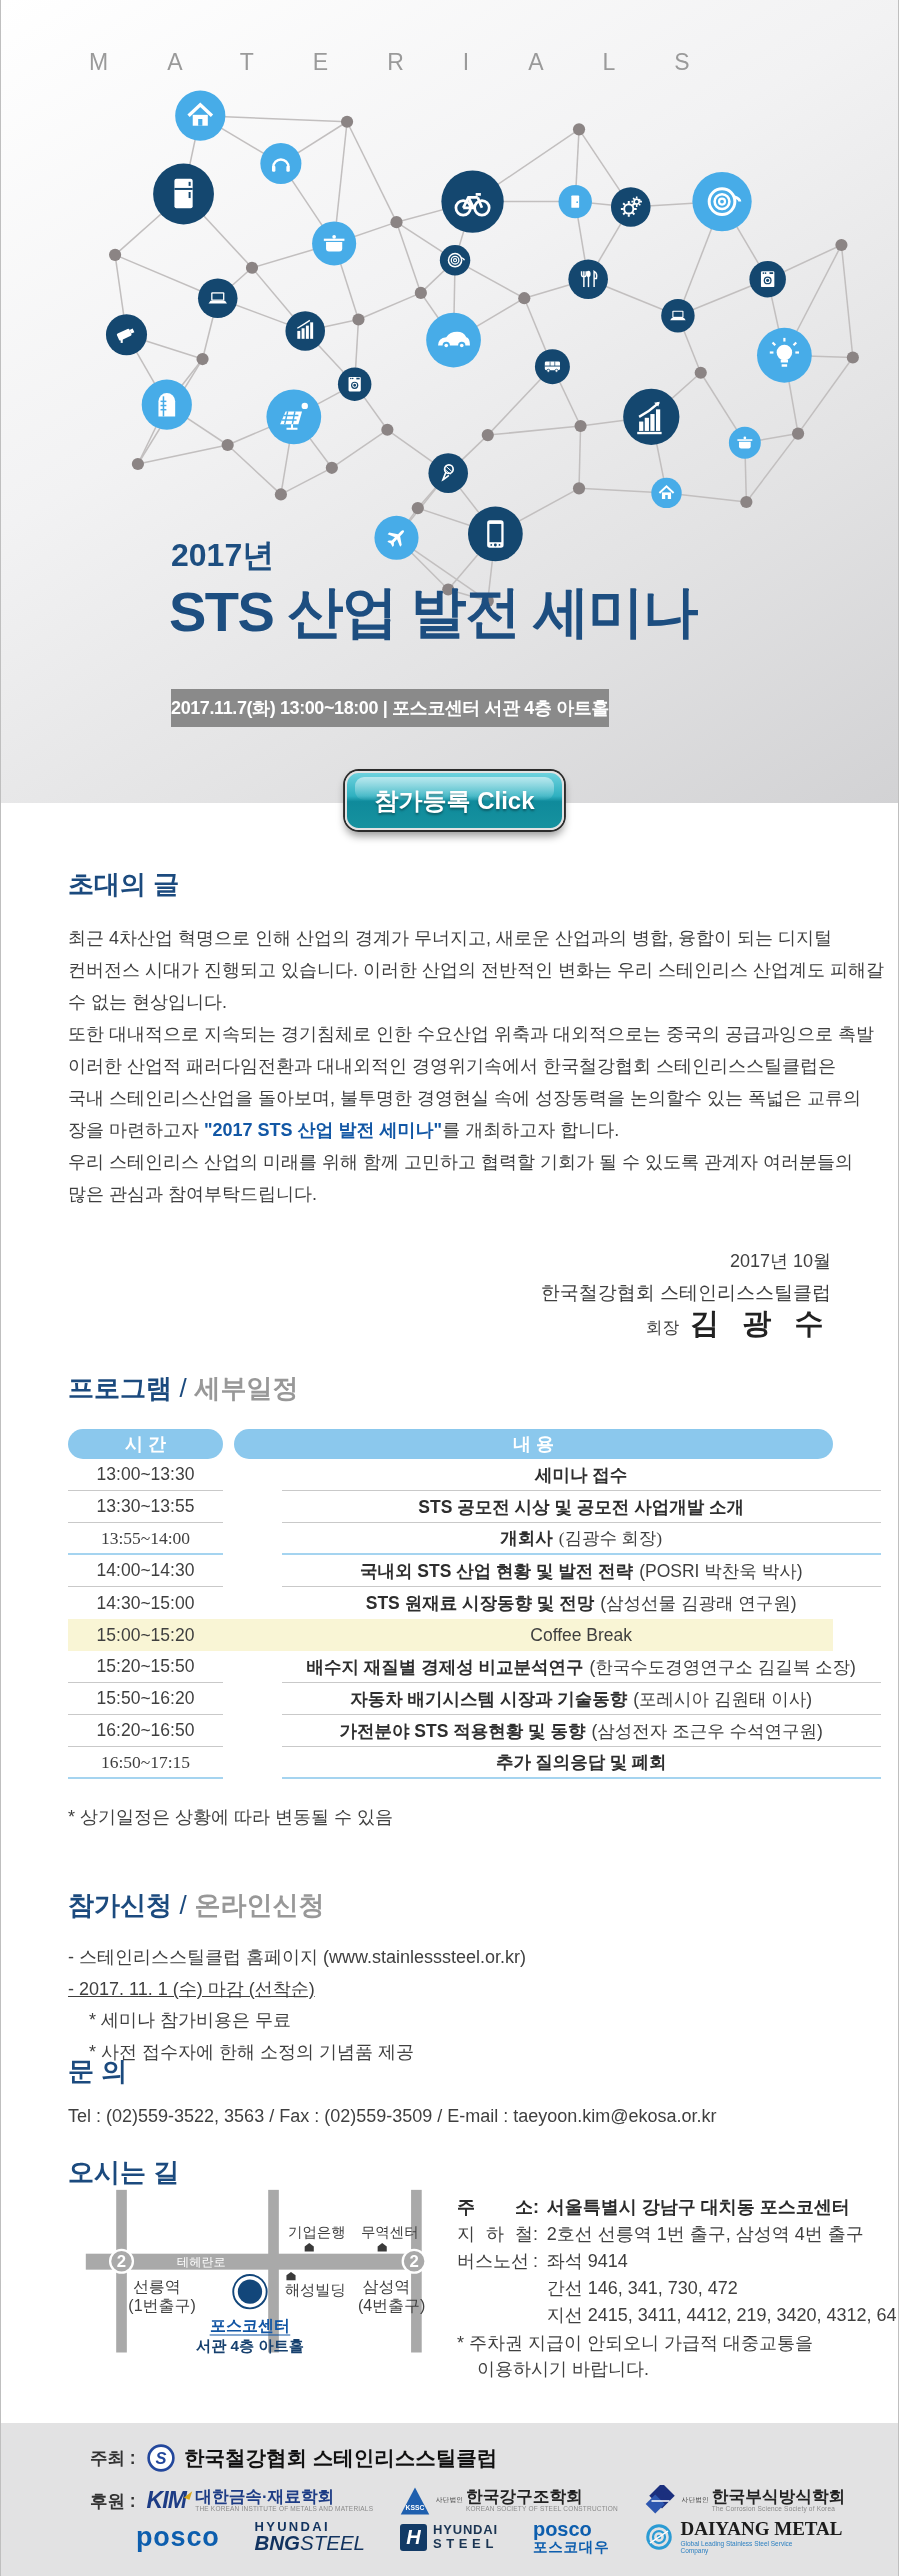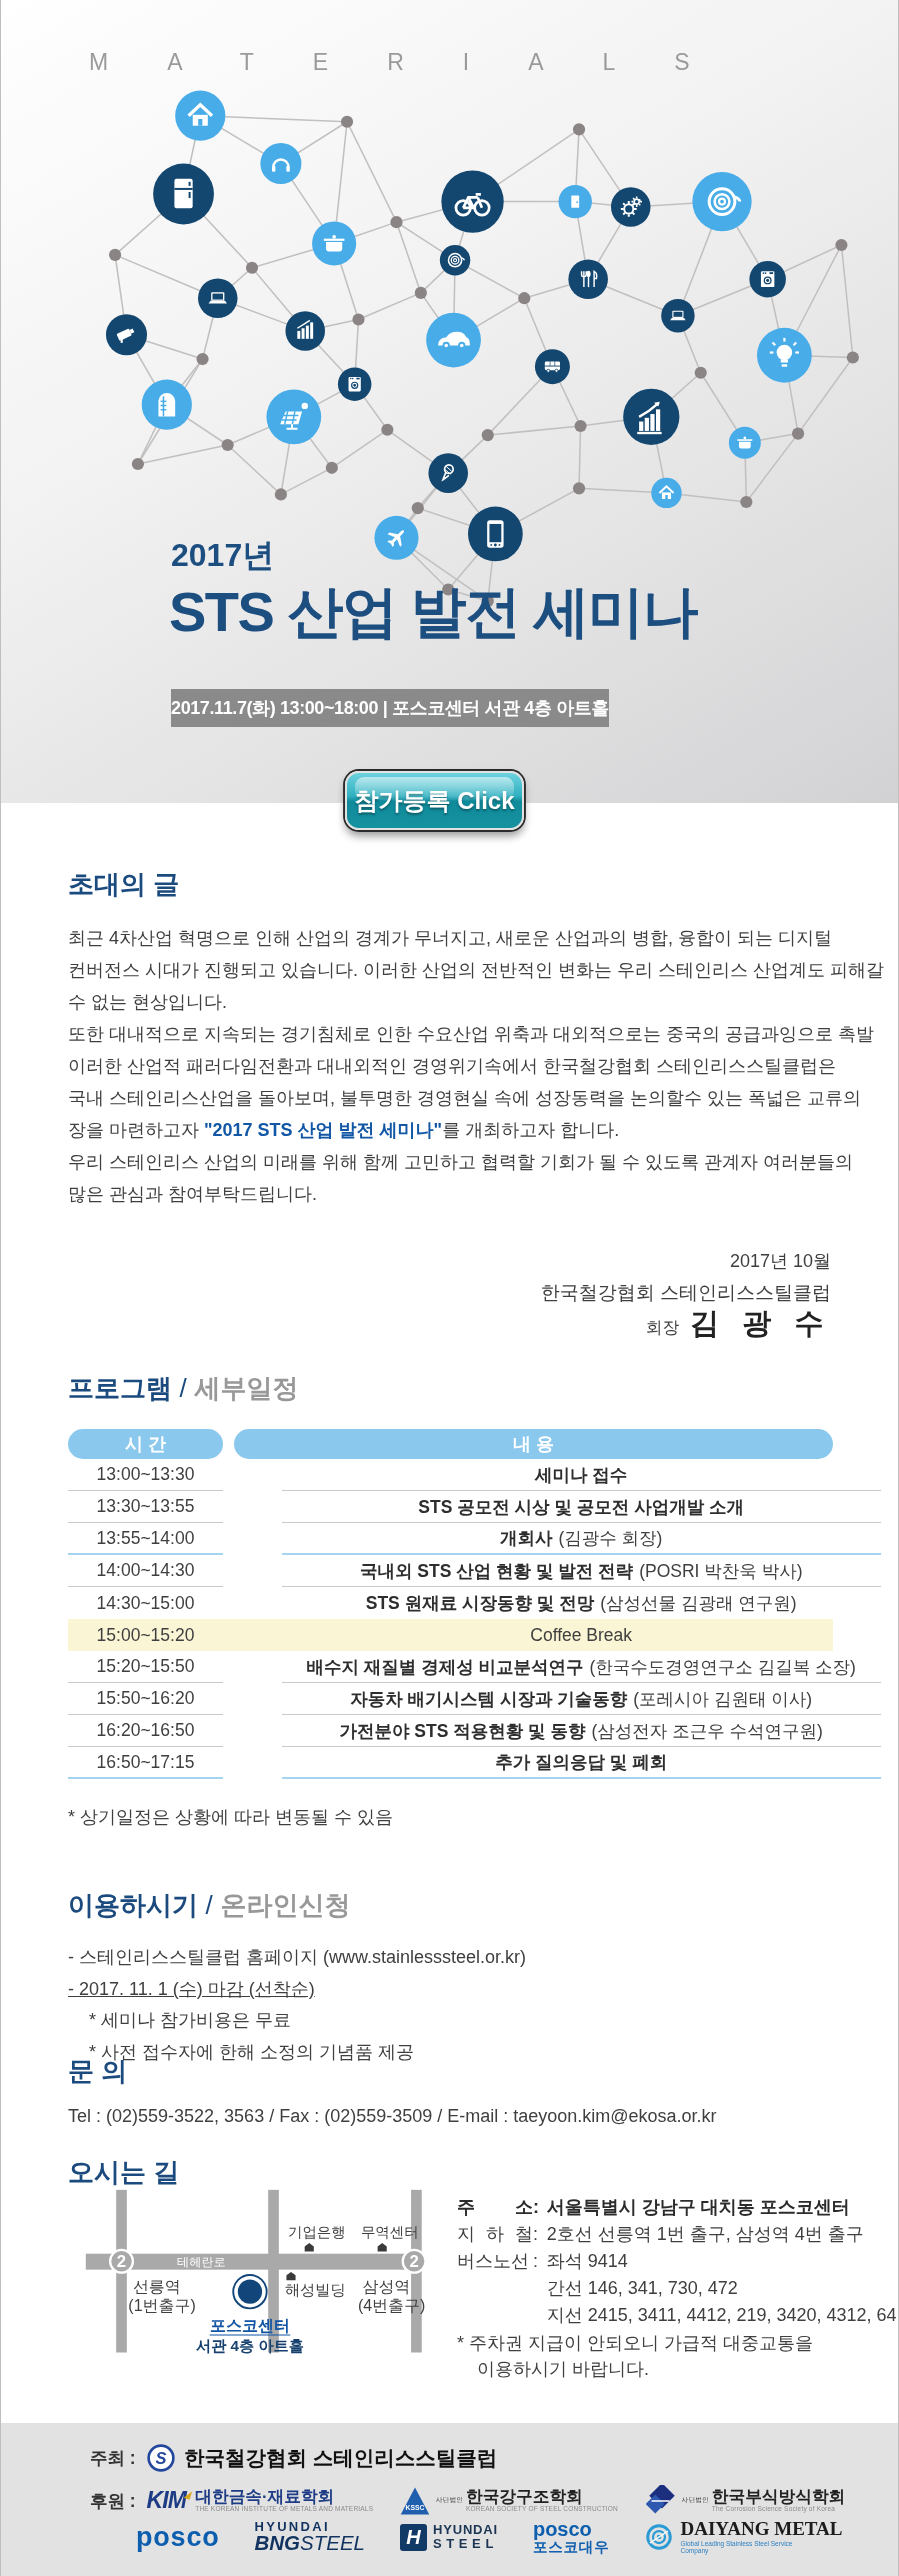--- a/index.html
+++ b/index.html
@@ -11,21 +11,21 @@
           background:linear-gradient(150deg,#ffffff 0%,#f2f2f3 40%,#e3e3e4 70%,#d2d2d4 100%);}
   .invitation{position:absolute;left:88px;top:49px;font-size:23px;font-weight:200;
               color:#9a9a9a;letter-spacing:59px;white-space:nowrap;}
   #net-svg{position:absolute;left:0;top:0;width:899px;height:639px;}
   .year{position:absolute;left:170px;top:534px;font-size:32px;font-weight:800;color:#1d4e80;}
   .main-title{position:absolute;left:168px;top:575px;font-size:56px;font-weight:800;
               color:#1d4e80;letter-spacing:-1.5px;white-space:nowrap;}
   .date-bar{position:absolute;left:170px;top:689px;width:438px;height:38px;background:#8a8a8a;
             color:#fff;font-size:18px;font-weight:700;display:flex;align-items:center;
             justify-content:center;letter-spacing:-0.4px;white-space:nowrap;}
-  .register-btn{position:absolute;left:344px;top:771px;width:179px;height:59px;border-radius:13.7px;
+  .register-btn{position:absolute;left:344px;top:771px;width:219px;height:59px;border-radius:13.7px;
             background:linear-gradient(#6ed2de 0%,#2fb0c0 42%,#0f8a9b 52%,#16929f 100%);
             border:2.3px solid #e2e2e2;
             box-shadow:0 0 0 1.9px #2b2b2b,0 5.3px 9px rgba(0,0,0,.4);
             color:#fff;font-size:24px;font-weight:800;cursor:pointer;
             display:flex;align-items:center;justify-content:center;
             text-shadow:0 1.5px 2.3px rgba(0,0,0,.35);white-space:nowrap;padding:0;}
   .register-btn::before{content:"";position:absolute;left:7.6px;right:7.6px;top:3.8px;height:42%;
             border-radius:9px;background:linear-gradient(rgba(255,255,255,.55),rgba(255,255,255,.04));}
   
   .sec-h{position:absolute;left:67px;font-size:26px;font-weight:800;color:#1b4a7e;white-space:nowrap;}
@@ -45,21 +45,21 @@
   .th-time{left:67px;width:155px;}
   .th-content{left:233px;width:599px;}
   #schedule-rows{position:absolute;left:67px;top:1459px;width:765px;}
   .srow{position:relative;display:grid;grid-template-columns:155px 10.7px 599px;height:32px;gap:24px;}
   .srow.hl{background:#f9f5d5;}
   .scell{display:flex;align-items:center;justify-content:center;font-size:17.5px;color:#3f3f3f;
          white-space:nowrap;box-sizing:border-box;}
   .scell .ttl{font-weight:700;color:#2e2e2e;}
   .scell .nte{font-weight:400;color:#3f3f3f;margin-left:6px;}
   .sep-gray{border-bottom:1.5px solid #c9c9c9;}
-  .sep-blue{border-bottom:2.3px solid #a5d4f0;}
+  .sep-blue{border-bottom:2.3px solid #a5d4f0;font-family:Liberation Serif, serif;}
   .footnote{position:absolute;left:67px;top:1805px;font-size:18px;color:#3f3f3f;}
   
   .apply-item{position:absolute;left:67px;font-size:18px;color:#3f3f3f;white-space:nowrap;}
   .apply-sub{left:88px;}
   .contact-line{position:absolute;left:67px;top:2106px;font-size:18px;color:#3f3f3f;white-space:nowrap;}
   
   #map-svg{position:absolute;left:62px;top:2185px;}
   #dir-info{position:absolute;left:456px;top:2194px;width:396px;}
   .irow{display:grid;grid-template-columns:76px 13.7px 1fr;height:27px;line-height:27px;
         font-size:18px;color:#3f3f3f;white-space:nowrap;}
@@ -597,21 +597,21 @@
         <div class="scell sep-blue">16:50~17:15</div>
         <div class=""></div>
         <div class="scell sep-blue">
           <span class="ttl">추가 질의응답 및 폐회</span>
         </div>
       </div>
     </div>
   <div class="footnote">* 상기일정은 상황에 따라 변동될 수 있음</div>
 
   <div class="sec-h" style="top:1888px;">
-    <span>이용하시기</span><span class="slash">/</span><span class="sub">온라인신청</span>
+    <span>참가신청</span><span class="slash">/</span><span class="sub">온라인신청</span>
   </div>
   <div class="apply-item" style="top:1945px;">- 스테인리스스틸클럽 홈페이지 (www.stainlesssteel.or.kr)</div>
   <div class="apply-item" style="top:1977px;text-decoration:underline;">- 2017. 11. 1 (수) 마감 (선착순)</div>
   <div class="apply-item apply-sub" style="top:2008px;">* 세미나 참가비용은 무료</div>
   <div class="apply-item apply-sub" style="top:2040px;">* 사전 접수자에 한해 소정의 기념품 제공</div>
 
   <div class="sec-h" style="top:2054px;">문 의</div>
   <div class="contact-line">Tel : (02)559-3522, 3563  /  Fax : (02)559-3509  /  E-mail : taeyoon.kim@ekosa.or.kr</div>
 
   <div class="sec-h" style="top:2155px;">오시는 길</div>

